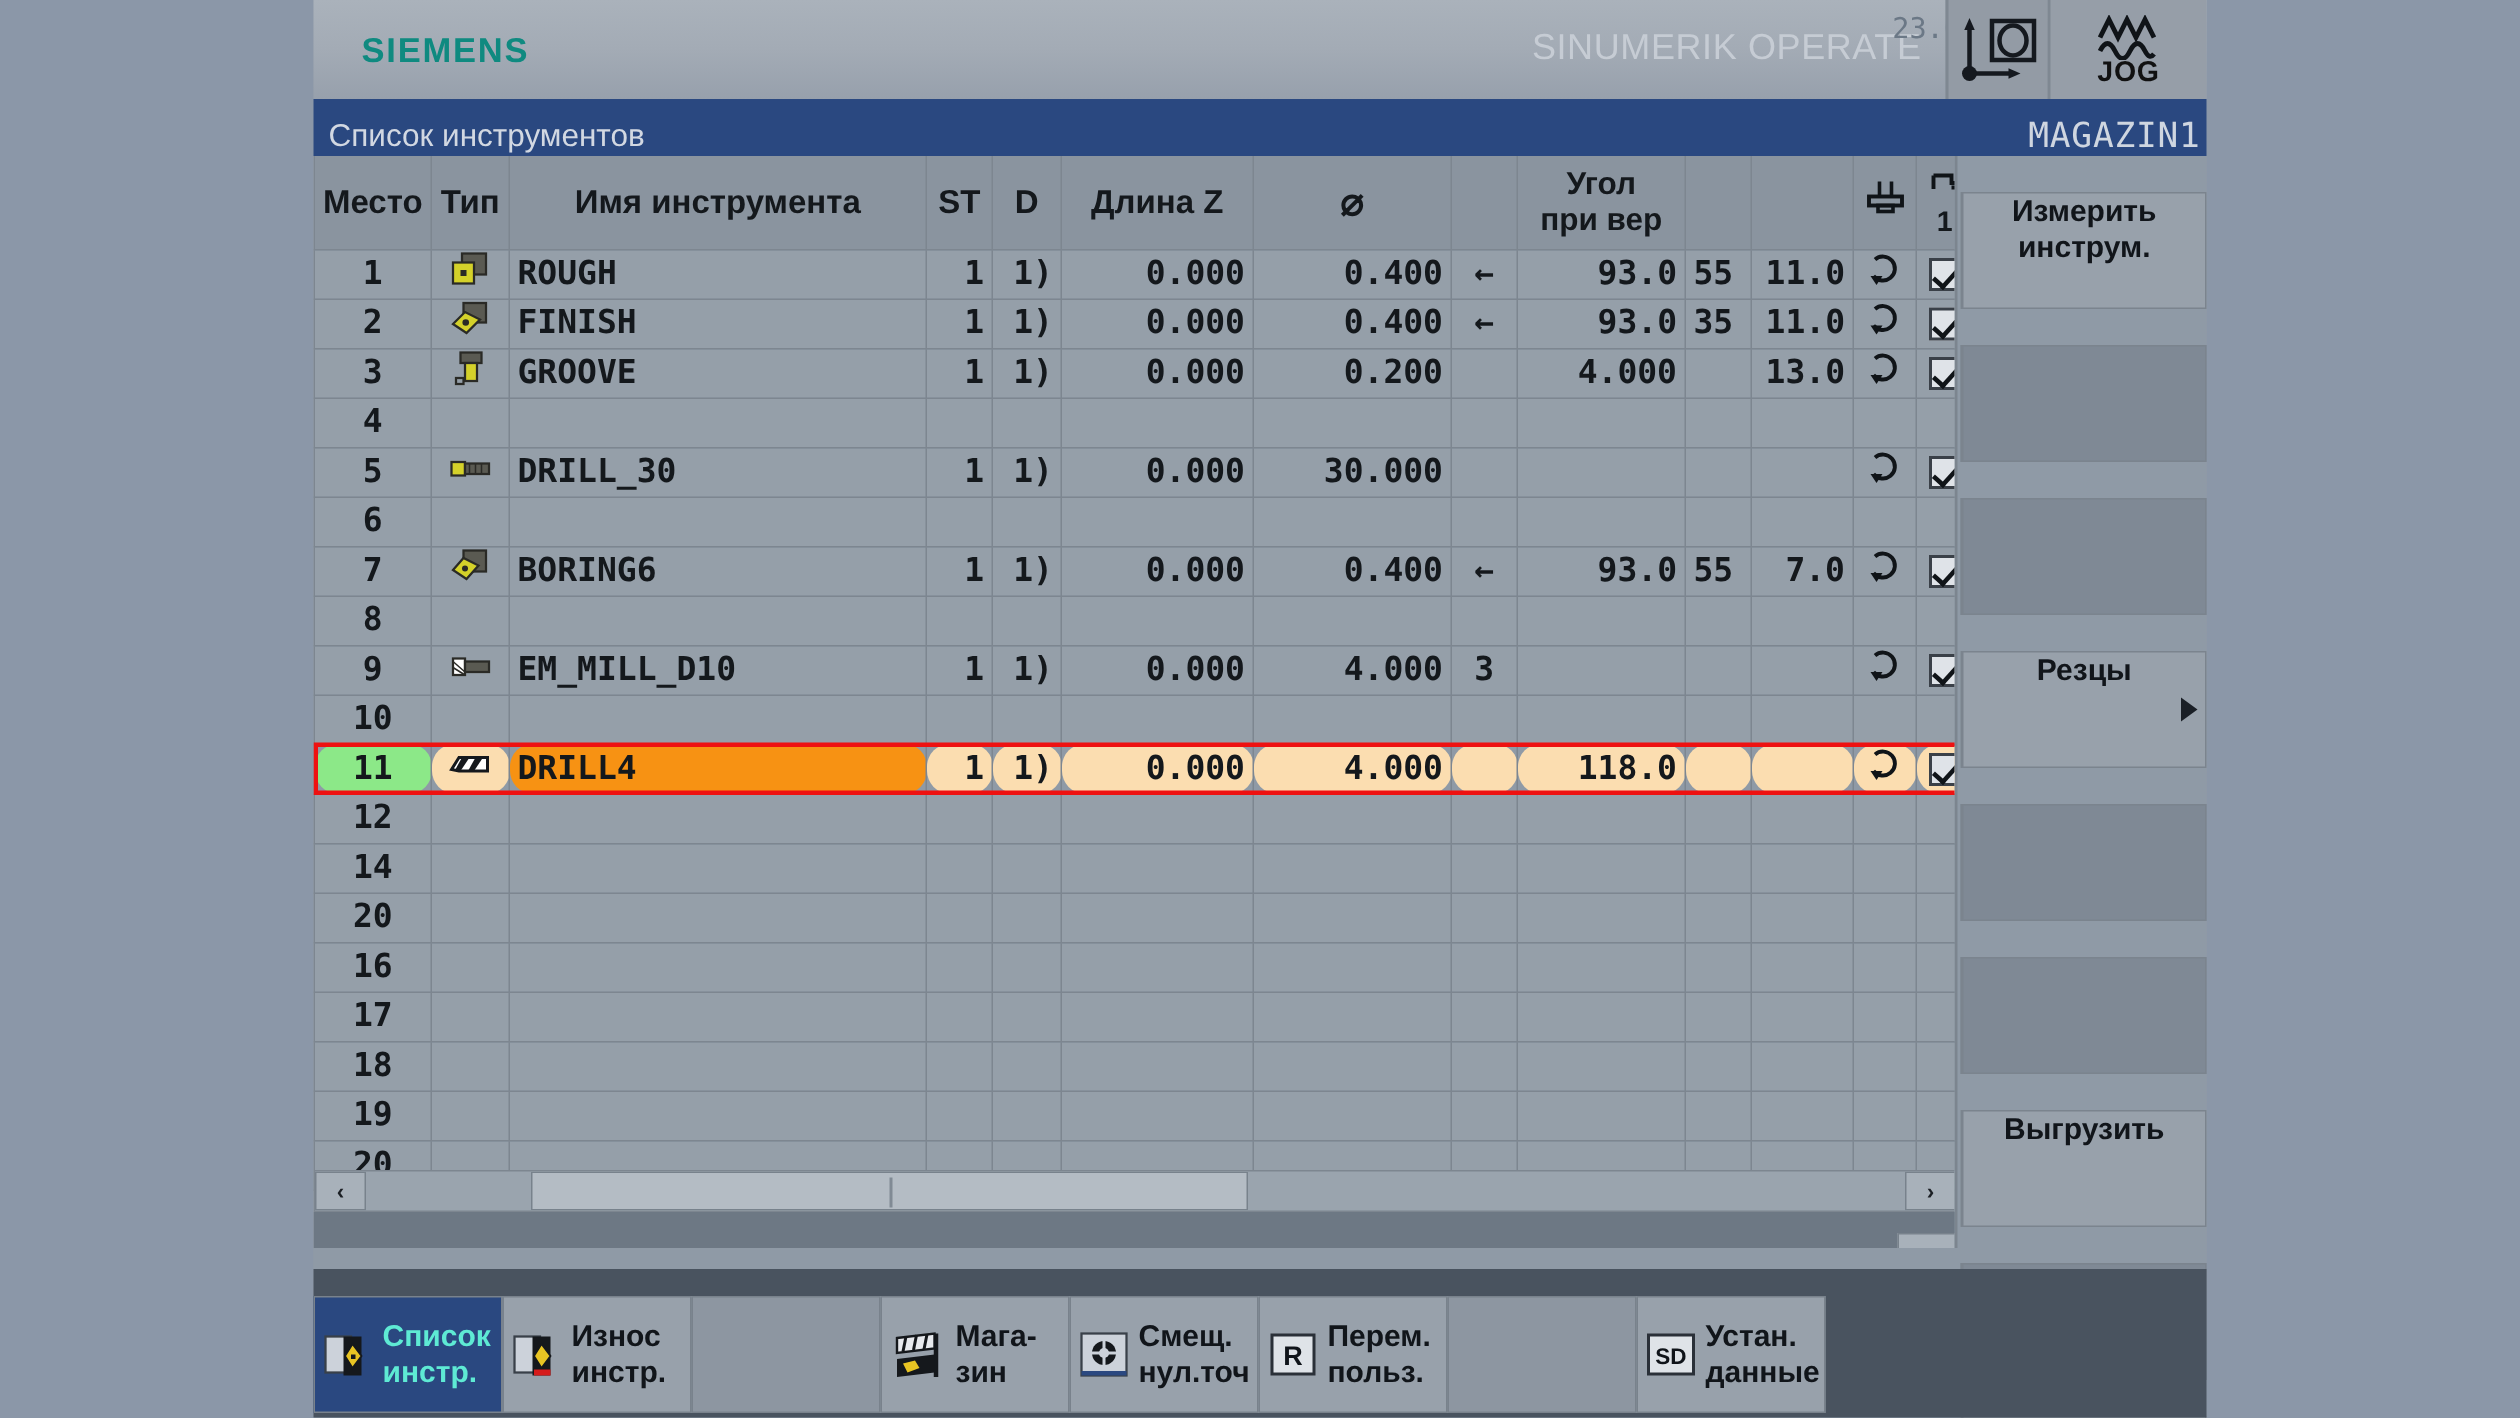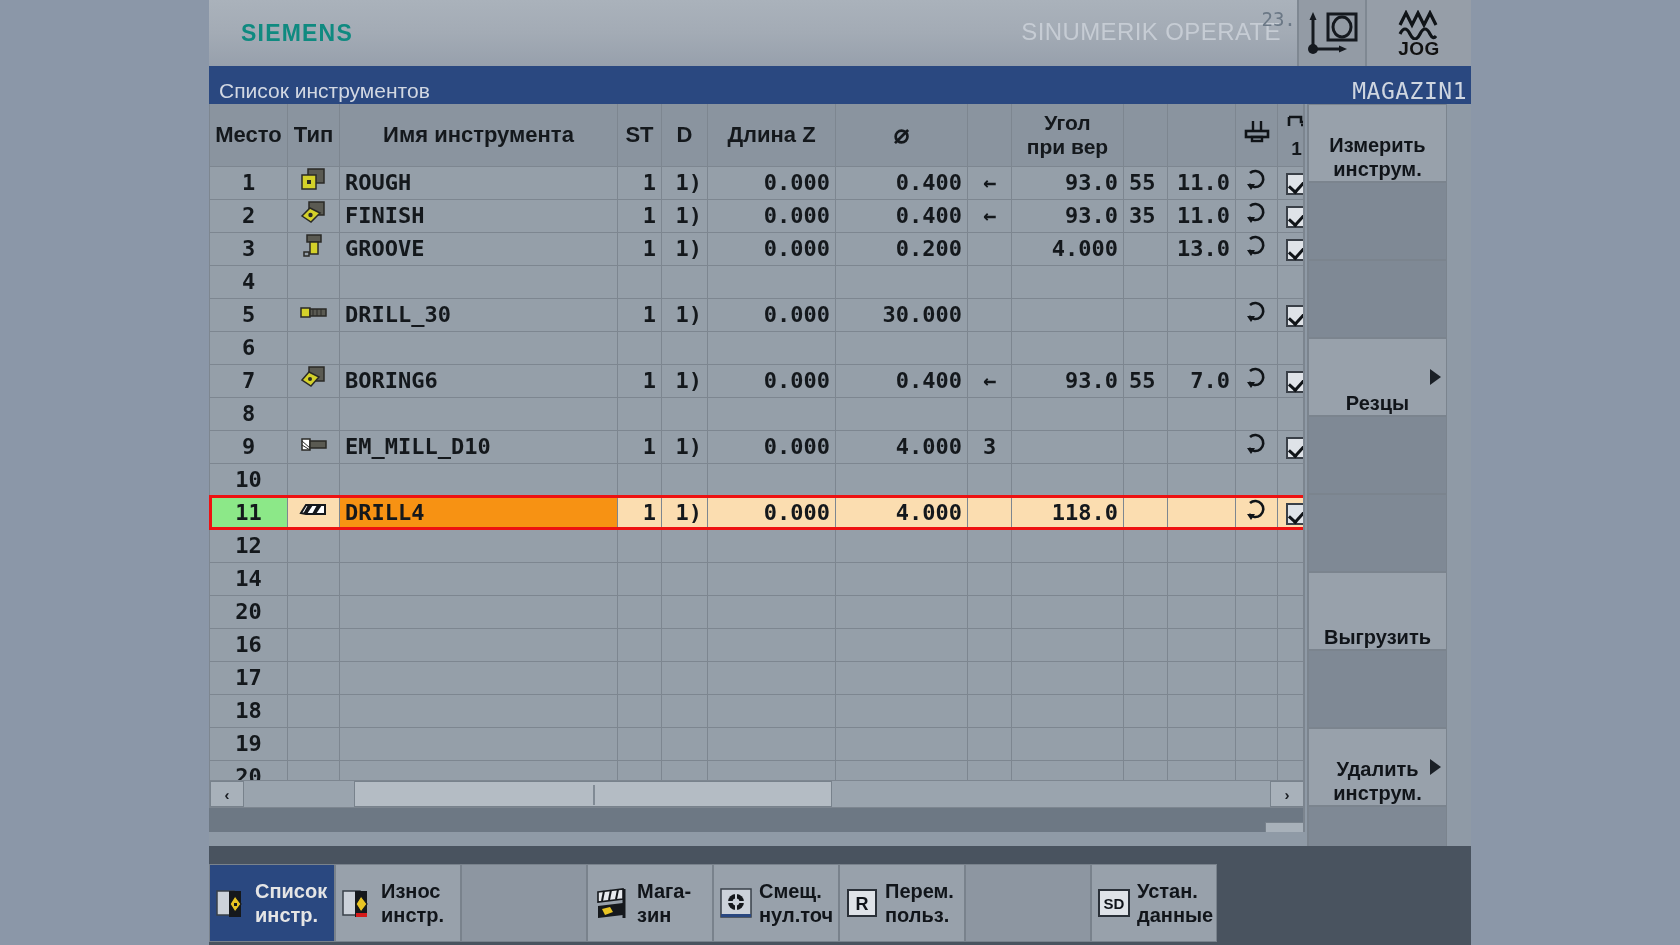--- a/index.html
+++ b/index.html
@@ -104,21 +104,21 @@
   .c-d      { width: 46px;  text-align: right; }
   .c-len    { width: 128px; text-align: right; }
   .c-dia    { width: 132px; text-align: right; }
   .c-arrow  { width: 44px;  text-align: center; }
   .c-ang    { width: 112px; text-align: right; }
   .c-x1     { width: 44px;  }
   .c-x2     { width: 68px;  text-align: right; }
   .c-rot    { width: 42px;  text-align: center; }
   .c-ck1    { width: 38px;  text-align: center; }
 
-  .row-sel td { background: #fbddb0 !important; }
+  .row-sel td { background: #fbddb0 !important; border-radius: 15px; }
   .row-sel td.c-place { background: #8ce888 !important; }
   .row-sel td.c-name  { background: #f79213 !important; }
   .row-sel { outline: 3px solid #ee1111; outline-offset: -2px; }
 
   .chk {
     display:inline-block; width: 22px; height: 22px;
     background: #dfe3e8; border: 2px solid #3a4048;
     position: relative; vertical-align: middle;
   }
   .chk.on::after {
@@ -159,27 +159,27 @@
   }
   .bot-strip { position:absolute; left:0; bottom:0; width:1096px; height:24px; background:#6d7884;}
 
   
   .skeys {
     position: absolute; right: 0; top: 0;
     width: 164px; height: 780px;
     background: #8f9aa6;
   }
   .sk {
-    width: 140px; height: 78px;
+    width: 164px; height: 78px;
     background: #98a1ab;
     border: 1px solid #7b848e;
     border-left: 2px solid #7b848e;
-    display:flex; align-items:flex-end; justify-content:center;
+    display:flex; align-items:flex-start; justify-content:center;
     text-align:center; font-size: 20px; color: #11151a; font-weight: 600;
-    line-height: 24px; position: relative;
+    line-height: 24px; position: relative; margin-top: 24px;
   }
   .sk.empty { background: #7f8995; color: transparent; }
   .sk .arr {
     position:absolute; right: 5px; top: 50%; transform: translateY(-50%);
     width: 0; height: 0; border-left: 11px solid #1a1f26;
     border-top: 8px solid transparent; border-bottom: 8px solid transparent;
   }
 
   
   .botbar {
@@ -188,21 +188,21 @@
     background: #49535f;
   }
   .botbar .inner { display:flex; height: 78px; margin-top: 18px; }
   .bk {
     width: 126px; height: 78px;
     background: #98a1ab; border: 1px solid #79828c;
     display:flex; align-items:center; justify-content:flex-start;
     gap: 6px; padding: 0 5px;
     font-size: 20px; color:#11151a; font-weight:600; line-height:24px;
   }
-  .bk.active { background: #2a4880; color: #e5e5e5; }
+  .bk.active { background: #2a4880; color: #5eead4; }
   .bk.empty { background: #8d96a1; }
   .bk .lbl { flex:1; text-align:left; }
 </style>
 </head>
 <body>
 
 <div id="screen">
 
   <div class="hdr">
     <div class="siemens">SIEMENS</div>

